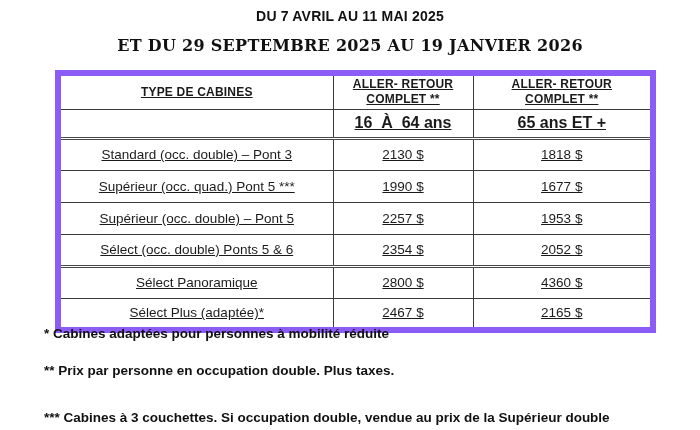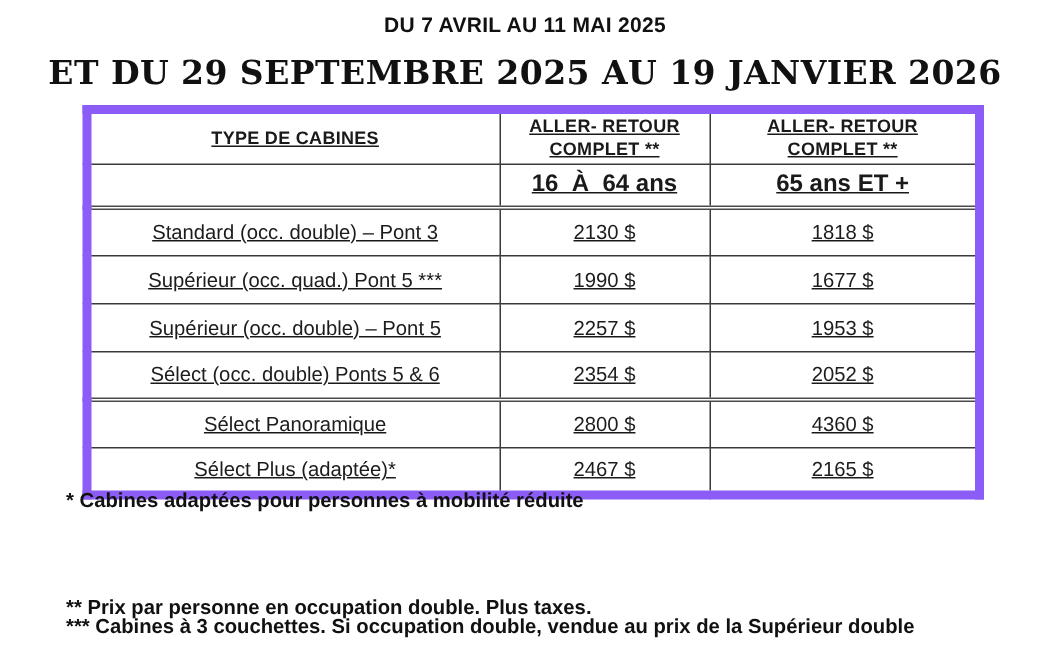--- a/index.html
+++ b/index.html
@@ -30,21 +30,21 @@
     color: #111;
   }
   .title2 {
     position: absolute;
     top: 36px;
     left: 0;
     width: 100%;
     text-align: center;
     font-family: "DejaVu Serif", serif;
     font-weight: bold;
-    font-size: 22px;
+    font-size: 16px;
     letter-spacing: 0.3px;
     color: #111;
   }
 
   
   table.pricing {
     position: absolute;
     left: 55px;
     top: 70px;
     width: 595px;
@@ -92,21 +92,21 @@
   
   .footnote {
     position: absolute;
     left: 44px;
     font-weight: bold;
     font-size: 13.5px;
     color: #111;
     white-space: nowrap;
   }
   .fn1 { top: 326px; text-align: center; }
-  .fn2 { top: 397px; }
+  .fn2 { top: 363px; }
   .fn3 { top: 410px; }
 </style>
 </head>
 <body>
 
 <div class="title1">DU 7 AVRIL AU 11 MAI 2025</div>
 <div class="title2">ET DU 29 SEPTEMBRE 2025 AU 19 JANVIER 2026</div>
 
 <table class="pricing">
   <colgroup>

